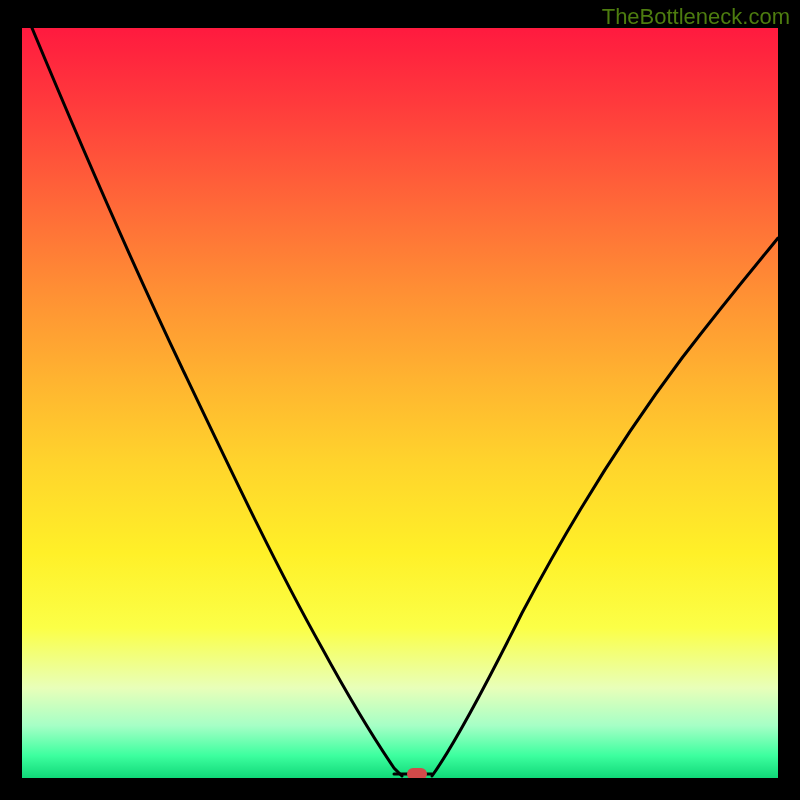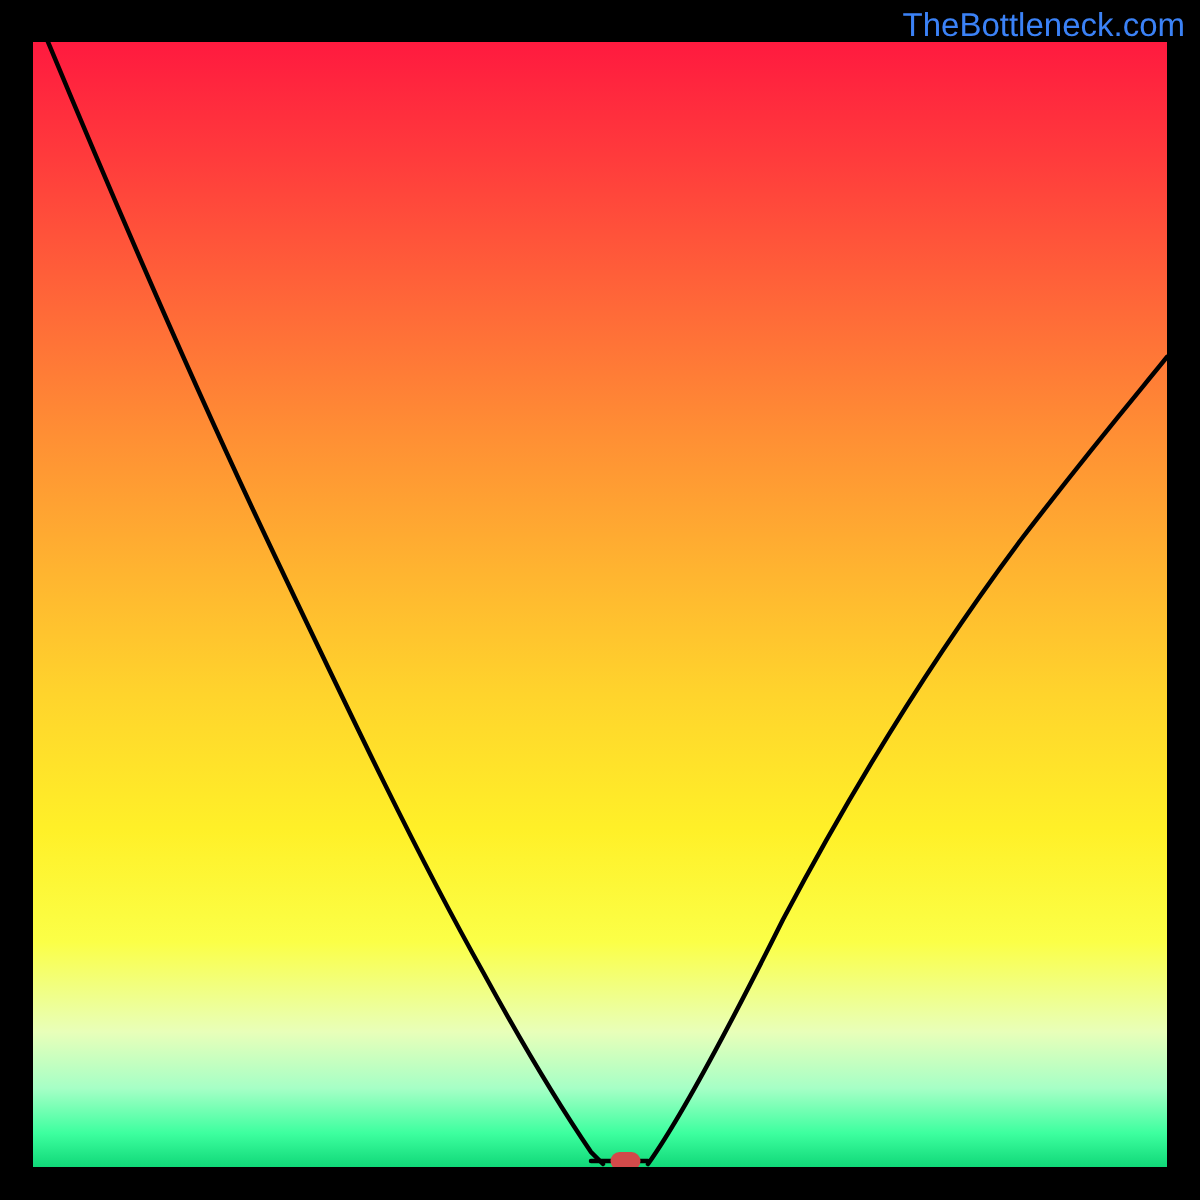--- a/index.html
+++ b/index.html
@@ -14,21 +14,21 @@
   .frame {
     position: relative;
     width: 800px;
     height: 800px;
     background: #000;
   }
   .watermark {
     position: absolute;
     top: 4px;
     right: 10px;
-    color: #3b82f6;
+    color: #4d7c0f;
     font-size: 22px;
     font-weight: 500;
     z-index: 5;
     white-space: nowrap;
   }
   .plot-area {
     position: absolute;
     left: 22px;
     top: 28px;
     width: 756px;

